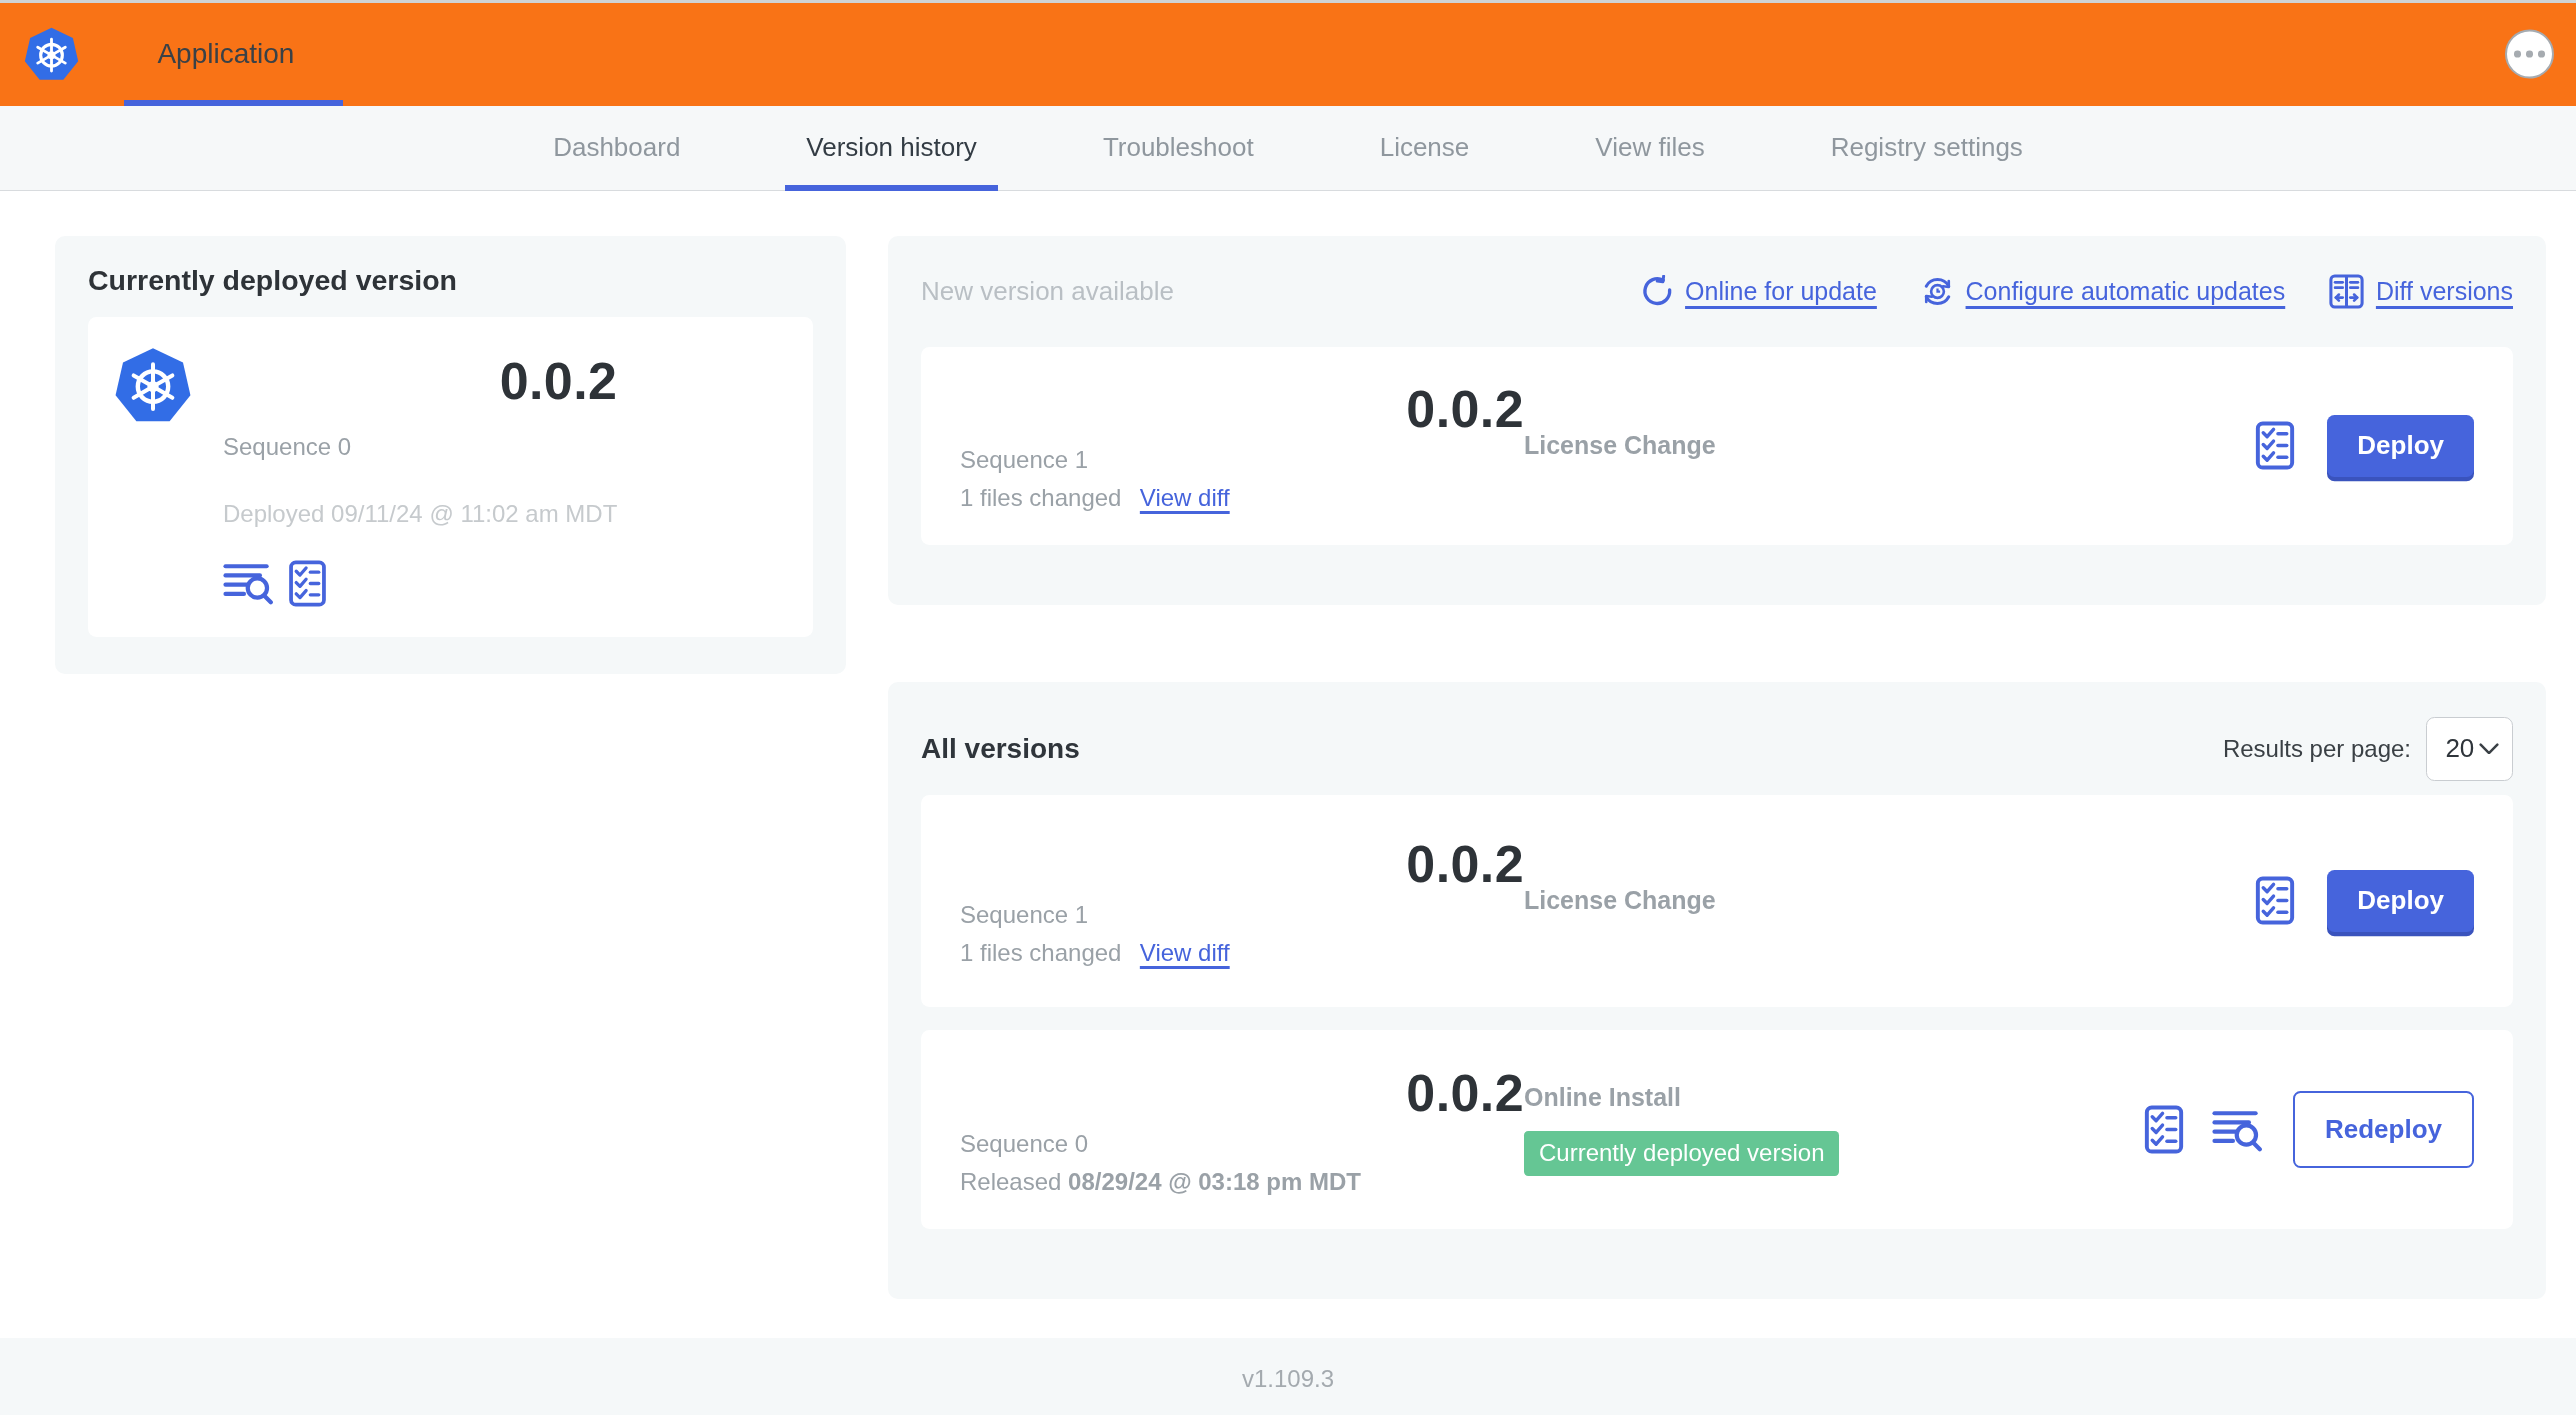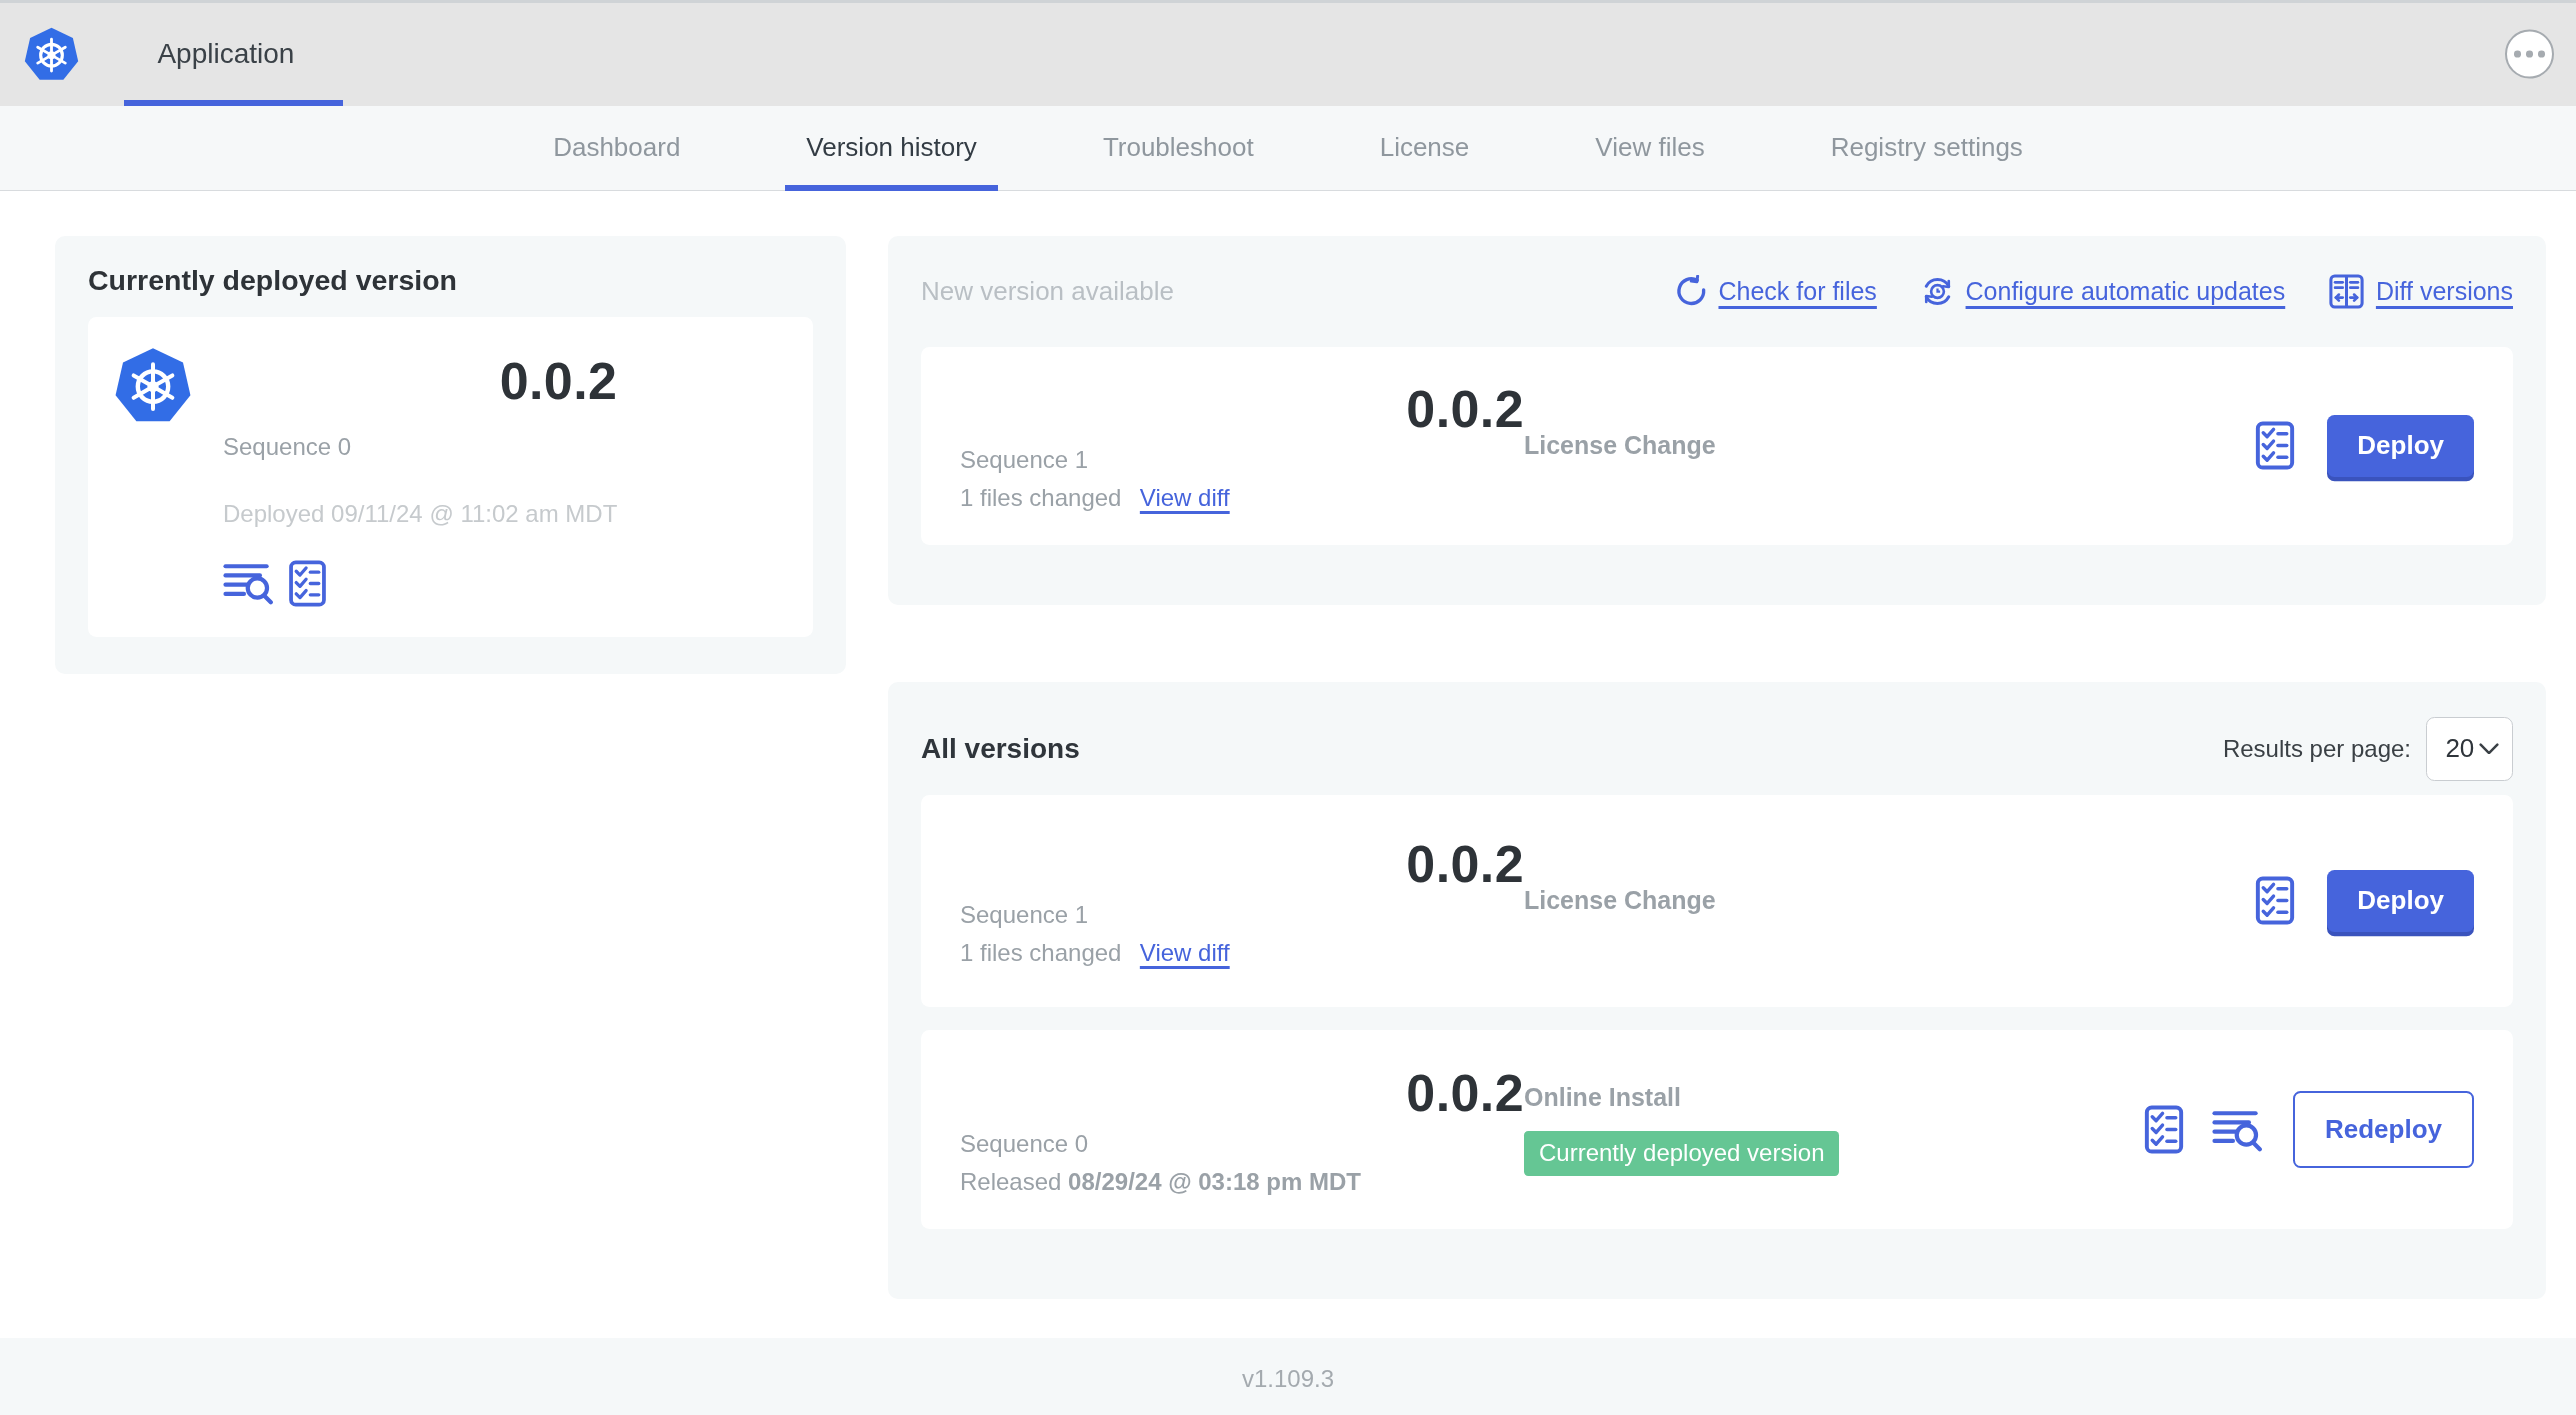--- a/index.html
+++ b/index.html
@@ -4,21 +4,21 @@
 <style>
   * { margin:0; padding:0; box-sizing:border-box; }
   html,body { width:2576px; height:1415px; background:#fff;
     font-family:"Liberation Sans","DejaVu Sans",sans-serif; color:#30353a; }
   .page { width:2576px; height:1415px; display:flex; flex-direction:column; overflow:hidden; }
 
   
   .topline { height:2.5px; background:#cfd3d6; flex:none; }
 
   
-  .header { height:103px; background:#e5e5e5; position:relative; display:flex; align-items:center; padding:0 23.4px; flex:none; }
+  .header { height:103px; background:#f97316; position:relative; display:flex; align-items:center; padding:0 23.4px; flex:none; }
   .k8s-logo { width:57px; height:60px; flex:none; }
   .app-title { margin-left:77px; font-size:28px; font-weight:500; color:#3a4147; }
   .app-underline { position:absolute; left:124px; bottom:0; width:219px; height:5.9px; background:#4664DC; }
   .menu-btn { position:absolute; right:22px; top:50%; transform:translateY(-50%); width:49px; height:49px;
     border:2.5px solid #a6abb0; border-radius:50%; display:flex; align-items:center; justify-content:center; gap:5px; background:#fff; cursor:pointer; }
   .menu-btn i { width:6.7px; height:6.7px; border-radius:50%; background:#a6abb0; }
 
   
   .nav { height:85px; background:#f6f8f9; border-bottom:1.7px solid #d8dbde; display:flex; justify-content:center; gap:84px; flex:none;text-align:right; }
   .tab { display:flex; align-items:center; padding:0 21px; font-size:26px; color:#8f979e; position:relative; cursor:pointer; }
@@ -174,21 +174,21 @@
 
       <div class="panel panel-1">
         <div class="panel-head">
           <div class="panel-title-muted">New version available</div>
           <div class="actions">
             <div class="action">
               <svg width="33" height="33" viewBox="0 0 44 44">
                 <path d="M31 7 A 16.5 16.5 0 1 0 39.5 20" class="ic-stroke" stroke-width="4.5" stroke-linecap="round"></path>
                 <path d="M31.5 1.5 L30.5 9 L23 8" class="ic-stroke" stroke-width="4" stroke-linecap="round" stroke-linejoin="round"></path>
               </svg>
-              <a>Check for files</a>
+              <a>Online for update</a>
             </div>
             <div class="action">
               <svg width="33" height="33" viewBox="0 0 44 44">
                 <path d="M7 15 A 17 17 0 0 1 37 15" class="ic-stroke" stroke-width="4" stroke-linecap="round"></path>
                 <path d="M37 8 L37 16 L29.5 15" class="ic-stroke" stroke-width="3.5" stroke-linecap="round" stroke-linejoin="round"></path>
                 <path d="M37 29 A 17 17 0 0 1 7 29" class="ic-stroke" stroke-width="4" stroke-linecap="round"></path>
                 <path d="M7 36 L7 28 L14.5 29" class="ic-stroke" stroke-width="3.5" stroke-linecap="round" stroke-linejoin="round"></path>
                 <circle cx="22" cy="22" r="8.5" class="ic-stroke" stroke-width="3.5" fill="#f5f8f9"></circle>
                 <path d="M22 18 L22 22 L25.5 22" class="ic-stroke" stroke-width="3"></path>
               </svg>

